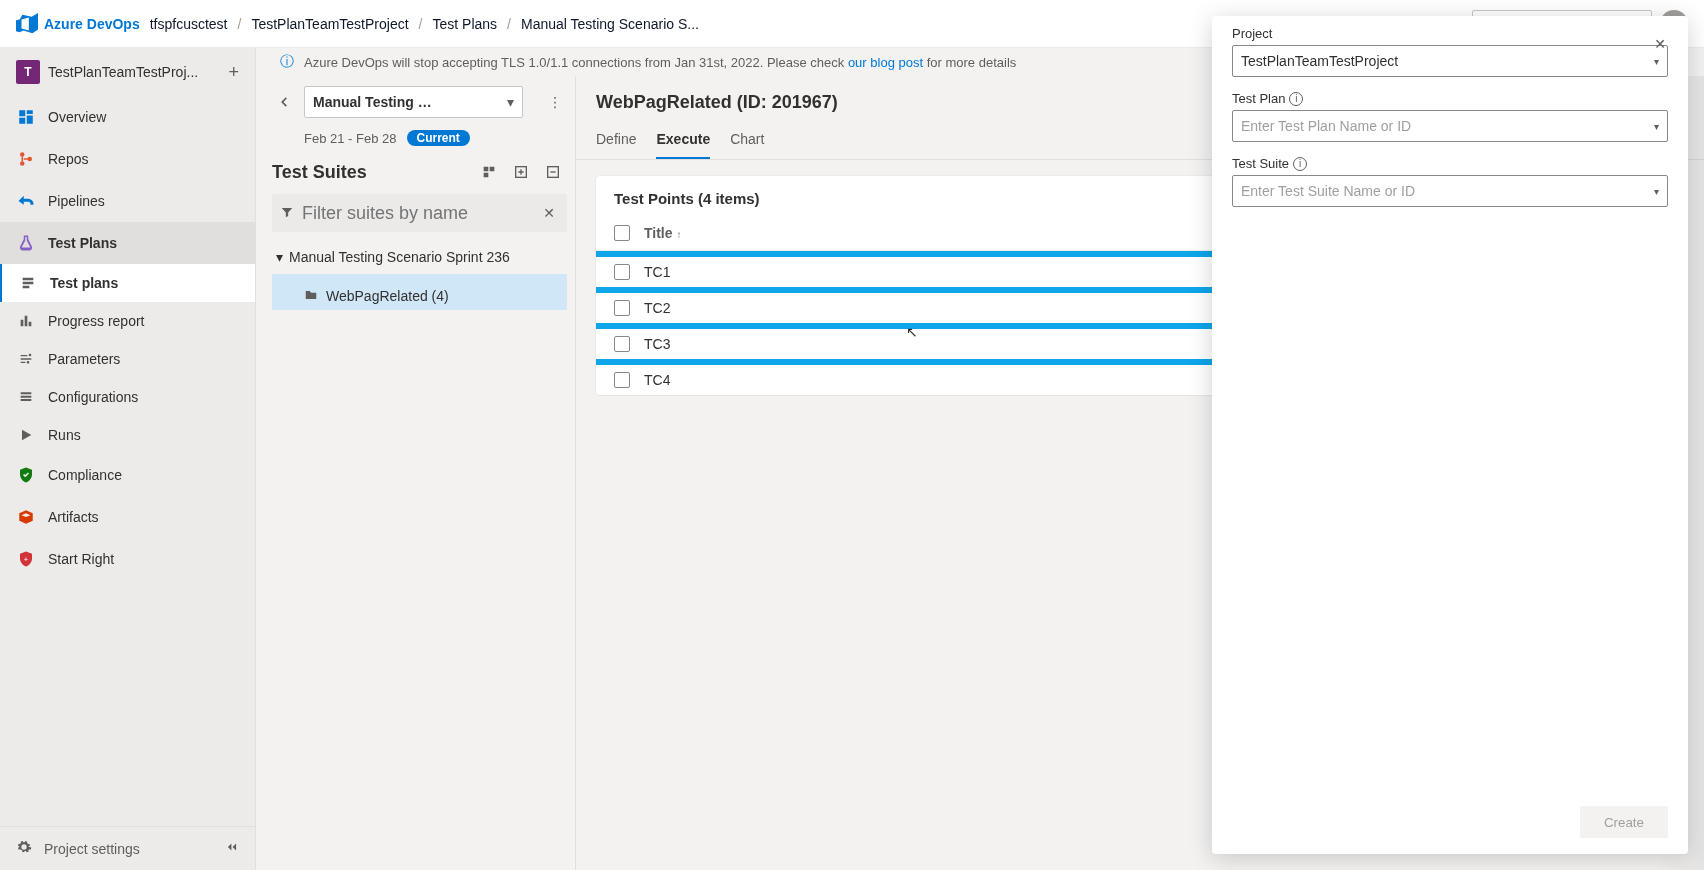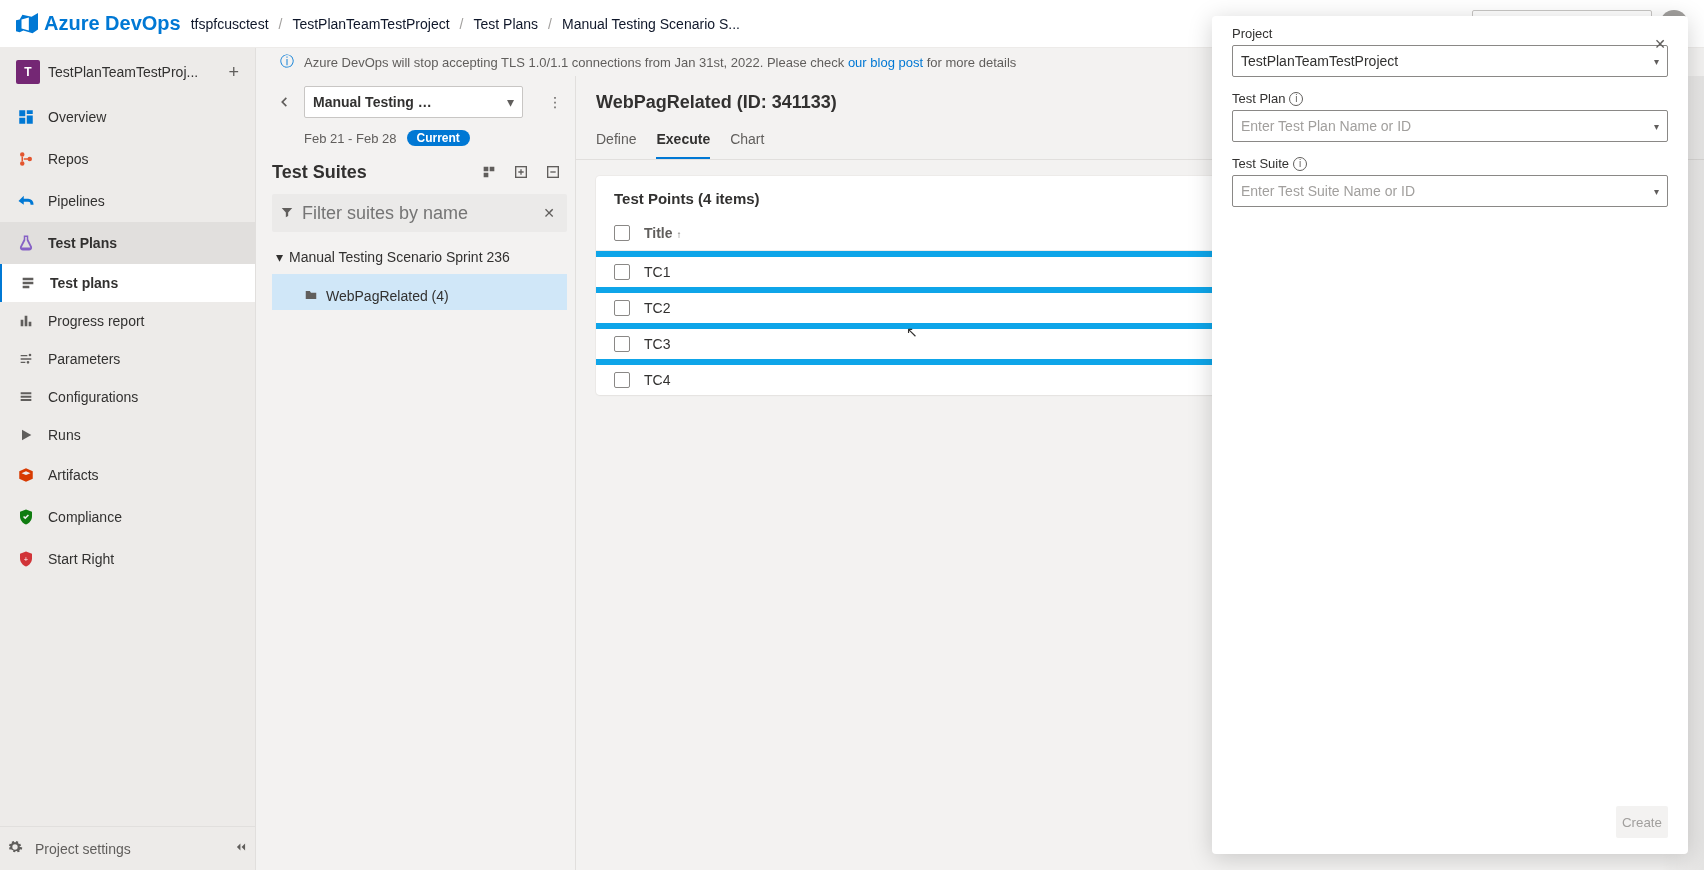--- a/index.html
+++ b/index.html
@@ -2,39 +2,39 @@
 <html><head>
 <meta charset="utf-8">
 <style>
   * { box-sizing: border-box; }
   html, body { margin:0; padding:0; font-family: "Segoe UI", Arial, sans-serif; font-size:14px; color:#323130; background:#f3f2f1; height:100%; overflow:hidden; }
   a { color:#0078d4; text-decoration:none; }
 
   
   .top-header { height:48px; background:#fff; display:flex; align-items:center; padding:0 16px; border-bottom:1px solid #edebe9; position:relative; z-index:1; }
   .top-header .logo { width:22px; height:22px; display:inline-flex; align-items:center; justify-content:center; margin-right:6px; }
-  .brand { color:#0078d4; font-weight:600; font-size:20px; margin-right:10px;}
+  .brand { color:#0078d4; font-weight:600; font-size:14px; margin-right:10px;}
   .breadcrumb { display:flex; align-items:center; gap:10px; color:#605e5c; white-space:nowrap; overflow:hidden;}
   .breadcrumb .sep { color:#a19f9d; }
   .breadcrumb .crumb { color:#0f172a; }
   .avatar { width:28px; height:28px; border-radius:50%; background:#a19f9d; margin-left:auto; }
   .search-box { margin-left:8px; width:180px; height:28px; border:1px solid #c8c6c4; border-radius:2px; }
 
   
   .sidebar { position:absolute; top:48px; left:0; bottom:0; width:256px; background:#edebe9; border-right:1px solid #e1dfdd; display:flex; flex-direction:column; }
   .project-row { display:flex; align-items:center; gap:8px; padding:12px 16px; }
   .project-square { width:24px; height:24px; background:#742774; color:#fff; display:flex; align-items:center; justify-content:center; font-weight:600; border-radius:2px; font-size:12px;}
   .project-name { font-weight:400; max-width:160px; overflow:hidden; text-overflow:ellipsis; white-space:nowrap;}
   .project-add { margin-left:auto; color:#605e5c; cursor:pointer; font-size:18px; line-height:1;}
   .nav-item { display:flex; align-items:center; gap:12px; height:42px; padding:0 16px; cursor:pointer; color:#323130;}
   .nav-item.active { background:#e1dfdd; font-weight:600; }
   .nav-item .nav-icon { width:20px; height:20px; display:inline-flex; align-items:center; justify-content:center; }
   .sub-nav .nav-item { padding-left:16px; height:38px; font-size:14px;}
   .sub-nav .nav-item.current { background:#fff; border-left:2px solid #0078d4; font-weight:600; }
-  .sidebar-footer { margin-top:auto; display:flex; align-items:center; justify-content:space-between; padding:12px 7px; border-top:1px solid #e1dfdd;}
+  .sidebar-footer { margin-top:auto; display:flex; align-items:center; justify-content:space-between; padding:12px 16px; border-top:1px solid #e1dfdd;}
   .gear-row { display:flex; align-items:center; gap:12px; color:#605e5c; cursor:pointer;}
 
   
   .main { position:absolute; top:48px; left:256px; right:0; bottom:0; background:#f3f2f1; overflow:hidden; }
   .info-bar { display:flex; align-items:center; gap:10px; height:28px; padding:0 24px; color:#605e5c; background:#f3f2f1; font-size:13px;}
   .info-bar .info-icon { color:#0078d4; font-size:14px;}
   .content-wrap { display:flex; height:calc(100% - 28px); }
 
   
   .suites-panel { width:320px; border-right:1px solid #e1dfdd; background:#f3f2f1; display:flex; flex-direction:column; padding:10px 8px 10px 16px; }
@@ -84,21 +84,21 @@
   .flyout-title { font-size:20px; font-weight:600; margin-bottom:2px;}
   .flyout-sub { color:#605e5c; font-size:13px;}
   .flyout-close { position:absolute; top:14px; right:14px; width:28px; height:28px; display:flex; align-items:center; justify-content:center; cursor:pointer; color:#605e5c; font-size:14px;}
   .flyout-body { padding:10px 20px; display:flex; flex-direction:column; gap:14px;}
   .field-label { font-size:13px; margin-bottom:4px; display:flex; align-items:center; gap:4px;}
   .info-dot { width:14px; height:14px; border:1px solid #605e5c; border-radius:50%; font-size:10px; display:inline-flex; align-items:center; justify-content:center; color:#605e5c;}
   .combo { height:32px; border:1px solid #8a8886; border-radius:2px; display:flex; align-items:center; padding:0 8px; justify-content:space-between; cursor:pointer; color:#323130;}
   .combo.placeholder { color:#a19f9d;}
   .combo .caret { color:#605e5c; font-size:10px;}
   .flyout-footer { margin-top:auto; padding:16px 20px; display:flex; justify-content:flex-end; border-top:0;}
-  .btn-create { height:32px; padding:0 6px; border:none; border-radius:2px; background:#f3f2f1; color:#a19f9d; cursor:not-allowed;}
+  .btn-create { height:32px; padding:0 24px; border:none; border-radius:2px; background:#f3f2f1; color:#a19f9d; cursor:not-allowed;}
 
 </style>
 </head>
 <body>
 
 <div class="top-header">
   <span class="logo">
     <svg viewBox="0 0 24 24" width="22" height="22">
         <path fill="#0078d4" d="M0 8l4-1 3-5 10 2 7-4v18l-6 4-10-3-4 2-4-1V8zm6 9l8 2V5L6 7v10z"></path>
       </svg>
@@ -199,32 +199,32 @@
             <path fill="#605e5c" d="M6 4l14 8L6 20V4z"></path>
           </svg>
         </span>
       <span>Runs</span>
     </div>
   </div>
 
   <div class="nav-item">
     <span class="nav-icon">
         <svg width="18" height="18" viewBox="0 0 24 24">
+          <path fill="#107c10" d="M12 2l8 3v6c0 5-3.5 9.5-8 11-4.5-1.5-8-6-8-11V5l8-3zm-1 13l5-5-1.5-1.5L11 12l-1.5-1.5L8 12l3 3z"></path>
+        </svg>
+      </span>
+    <span>Compliance</span>
+  </div>
+  <div class="nav-item">
+    <span class="nav-icon">
+        <svg width="18" height="18" viewBox="0 0 24 24">
           <path fill="#d83b01" d="M3 7l9-4 9 4v10l-9 4-9-4V7zm9 0L6 9.5 12 12l6-2.5L12 7z"></path>
         </svg>
       </span>
     <span>Artifacts</span>
-  </div>
-  <div class="nav-item">
-    <span class="nav-icon">
-        <svg width="18" height="18" viewBox="0 0 24 24">
-          <path fill="#107c10" d="M12 2l8 3v6c0 5-3.5 9.5-8 11-4.5-1.5-8-6-8-11V5l8-3zm-1 13l5-5-1.5-1.5L11 12l-1.5-1.5L8 12l3 3z"></path>
-        </svg>
-      </span>
-    <span>Compliance</span>
   </div>
   <div class="nav-item">
     <span class="nav-icon">
         <svg width="18" height="18" viewBox="0 0 24 24">
           <path fill="#d13438" d="M12 2l8 3v6c0 5-3.5 9.5-8 11-4.5-1.5-8-6-8-11V5l8-3z"></path>
           <text x="12" y="16" font-size="10" fill="#fff" text-anchor="middle">+</text>
         </svg>
       </span>
     <span>Start Right</span>
   </div>
@@ -307,21 +307,21 @@
         <div class="suite-child selected">
           <span style="color:#605e5c;"><svg width="14" height="14" viewBox="0 0 24 24">
                 <path fill="#605e5c" d="M3 5h7l2 3h9v11H3z"></path>
               </svg></span>
           <span>WebPagRelated (4)</span>
         </div>
       </div>
     </div>
 
     <div class="points-panel">
-      <div class="points-header">WebPagRelated (ID: 341133)</div>
+      <div class="points-header">WebPagRelated (ID: 201967)</div>
       <div class="tabs">
         <div class="tab">Define</div>
         <div class="tab active">Execute</div>
         <div class="tab">Chart</div>
       </div>
       <div class="points-card">
         <div class="card-title">Test Points (4 items)</div>
         <div class="table-head">
           <div class="col-check">
               <div class="chk"></div>

